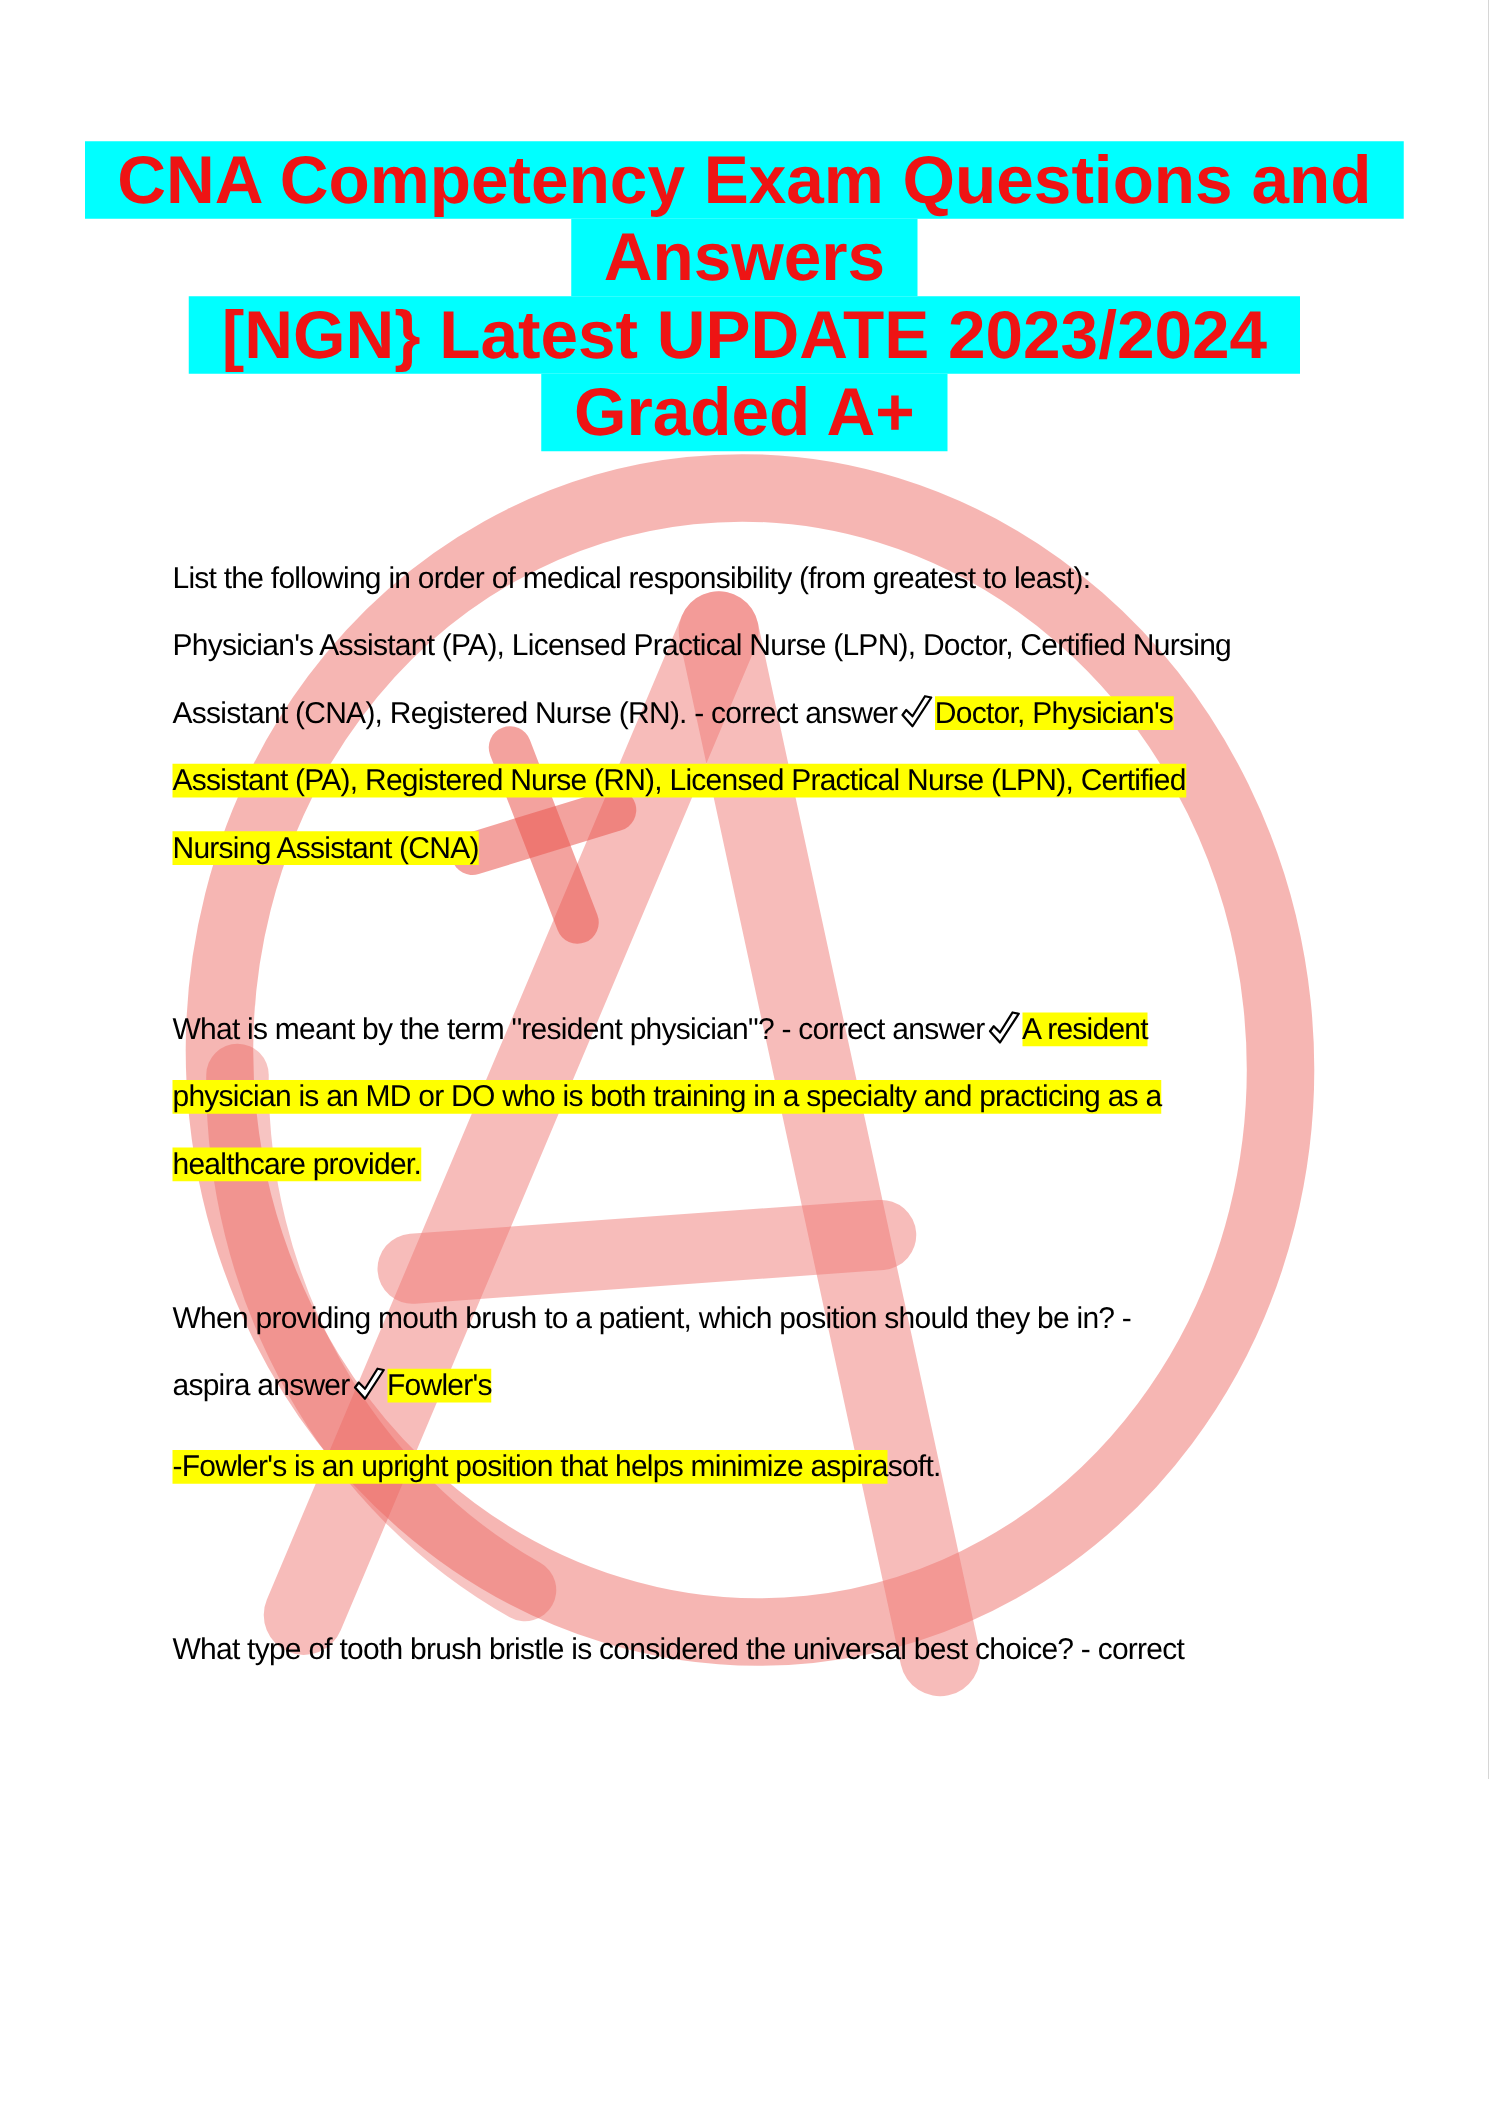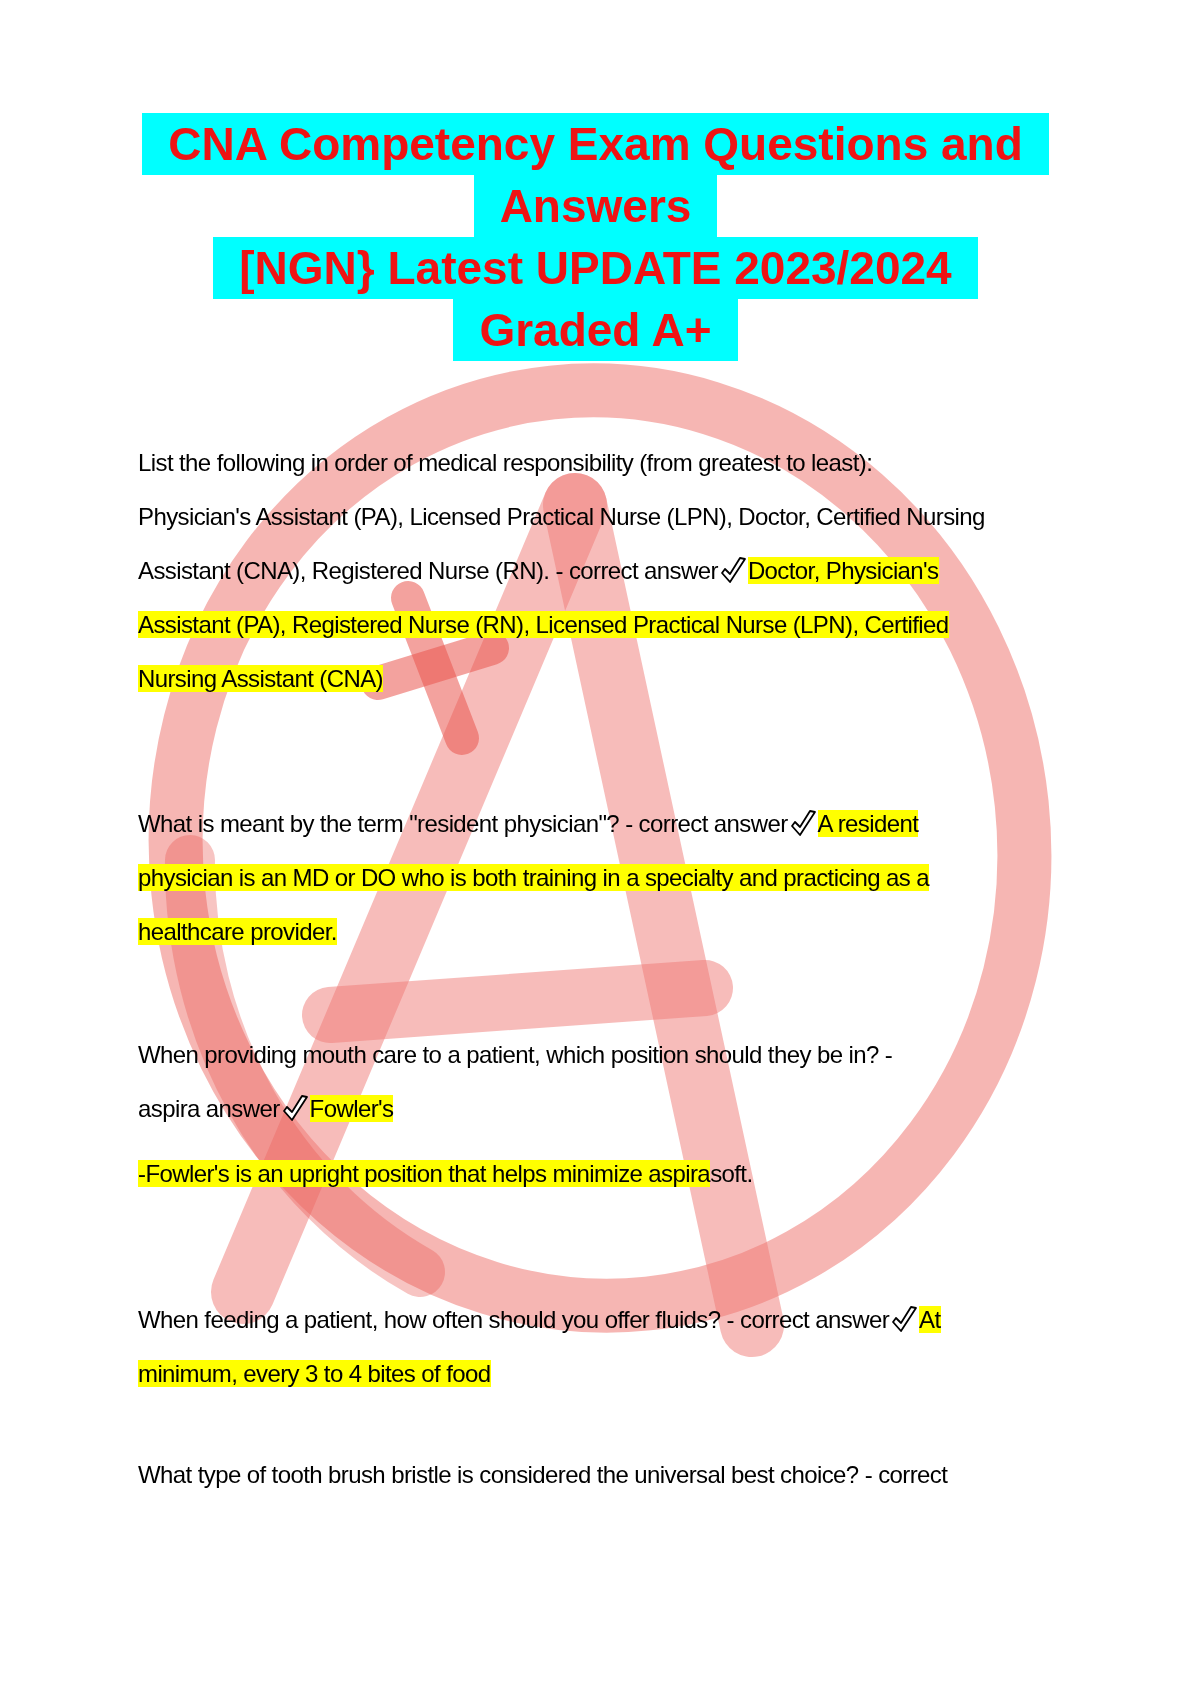--- a/index.html
+++ b/index.html
@@ -20,21 +20,21 @@
     font-family:"Liberation Sans", sans-serif;
   }
   .watermark{position:absolute;left:0;top:0;width:1191px;height:1684px;z-index:0;}
   .title-wrap{position:absolute;top:113px;left:0;right:0;text-align:center;z-index:2;}
   .title-line-row{height:62px;}
   .title-line{
     display:inline-block;
     background:var(--title-bg);
     color:var(--title-color);
     font-weight:bold;
-    font-size:46px;
+    font-size:54px;
     line-height:62px;
     padding:0 26px;
     white-space:nowrap;
   }
   .doc-body{position:absolute;left:138px;top:441px;width:935px;z-index:1;}
   .para{margin:0;}
   .doc-body .para:nth-child(2){margin-top:91px;}
   .doc-body .para:nth-child(3){margin-top:69px;}
   .doc-body .para:nth-child(4){margin-top:11px;}
   .doc-body .para:nth-child(5){margin-top:92px;}
@@ -86,32 +86,26 @@
         <div class="line"><span class="hl">Nursing Assistant (CNA)</span></div>
       </div>
       <div class="para">
         <div class="line"><span class="">What is meant by the term "resident physician"? - correct answer</span><span class="check"><svg width="28" height="30" viewBox="0 0 28 30">
               <path d="M3 17 L11 26 L26 3 L21 2 L11 18 L6 13 Z" fill="#ffffff" stroke="#000000" stroke-width="1.8" stroke-linejoin="round"></path>
             </svg></span><span class="hl">A resident</span></div>
         <div class="line"><span class="hl">physician is an MD or DO who is both training in a specialty and practicing as a</span></div>
         <div class="line"><span class="hl">healthcare provider.</span></div>
       </div>
       <div class="para">
-        <div class="line"><span class="">When providing mouth care to a patient, which position should they be in? -</span></div>
+        <div class="line"><span class="">When providing mouth brush to a patient, which position should they be in? -</span></div>
         <div class="line"><span class="">aspira answer</span><span class="check"><svg width="28" height="30" viewBox="0 0 28 30">
               <path d="M3 17 L11 26 L26 3 L21 2 L11 18 L6 13 Z" fill="#ffffff" stroke="#000000" stroke-width="1.8" stroke-linejoin="round"></path>
             </svg></span><span class="hl">Fowler's</span></div>
       </div>
       <div class="para">
         <div class="line"><span class="hl">-Fowler's is an upright position that helps minimize aspira</span><span class="">soft.</span></div>
-      </div>
-      <div class="para">
-        <div class="line"><span class="">When feeding a patient, how often should you offer fluids? - correct answer</span><span class="check"><svg width="28" height="30" viewBox="0 0 28 30">
-              <path d="M3 17 L11 26 L26 3 L21 2 L11 18 L6 13 Z" fill="#ffffff" stroke="#000000" stroke-width="1.8" stroke-linejoin="round"></path>
-            </svg></span><span class="hl">At</span></div>
-        <div class="line"><span class="hl">minimum, every 3 to 4 bites of food</span></div>
       </div>
       <div class="para">
         <div class="line"><span class="">What type of tooth brush bristle is considered the universal best choice? - correct</span></div>
       </div>
     </div>
 
 </div>
 
 </body></html>

